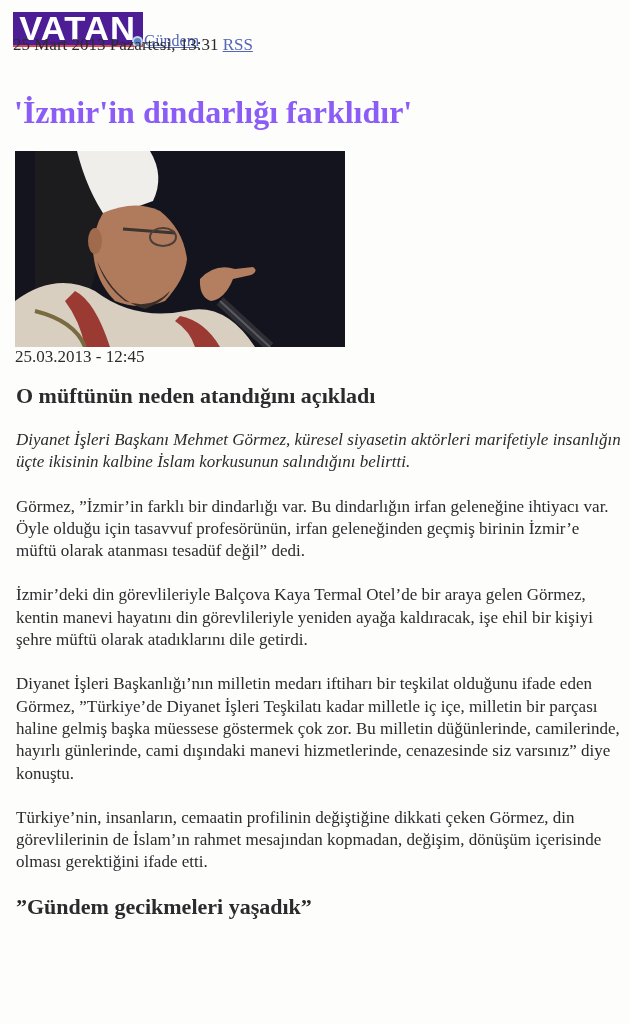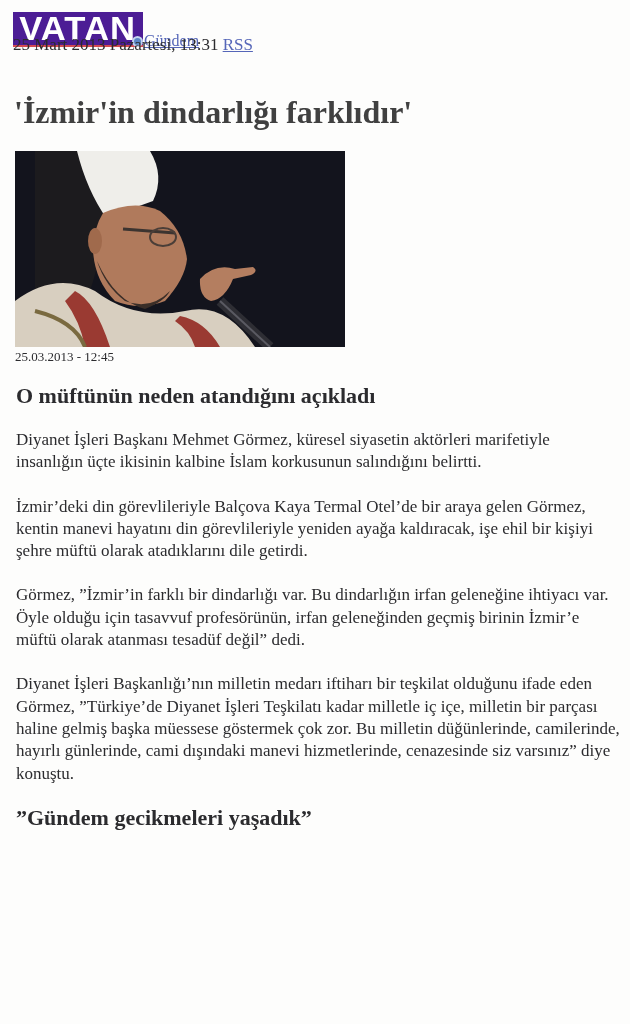--- a/index.html
+++ b/index.html
@@ -42,45 +42,45 @@
   a, .link {
     color: #5566b8; text-decoration: underline;
   }
   .dateline {
     position: absolute; left: 0; top: 23px;
     font-size: 17px; line-height: 20px; white-space: nowrap;
   }
   .title {
     position: absolute; left: 14px; top: 92px;
     font-size: 32px; font-weight: bold; line-height: 40px;
-    color: #404040; white-space: nowrap;
+    color: #8b5cf6; white-space: nowrap;
   }
   .photo {
     position: absolute; left: 15px; top: 151px;
     width: 330px; height: 196px;
     background: #141520; overflow: hidden;
   }
   .photo svg { display: block; }
   .photo-date {
     position: absolute; left: 15px; top: 347px;
-    font-size: 13px; line-height: 20px;
+    font-size: 17px; line-height: 20px;
   }
   .content {
     position: absolute; left: 16px; top: 385px; width: 605px;
     font-size: 17px; line-height: 22.3px;
   }
   .content p { margin-bottom: 22px; }
   .content h2 {
     font-size: 22px; font-weight: bold; line-height: 22px;
     margin-bottom: 22px;
   }
   .content .source {
     font-weight: bold; font-size: 17px; line-height: 22px;
   }
-  .content p.lead { margin-top: 16px; }
+  .content p.lead { margin-top: 16px; font-style: italic; }
 </style>
 </head>
 <body>
 
 <div class="header">
   <div class="logo">
     <span>VATAN</span>
   </div>
   <div class="section-link">
     <span class="bullet"></span>
@@ -121,18 +121,19 @@
     <path d="M205 150 L255 196" stroke="#2e2e34" stroke-width="10" fill="none"></path>
     <path d="M205 150 L255 196" stroke="#5a5a62" stroke-width="2" fill="none"></path>
   </svg>
 </div>
 
 <div class="photo-date">25.03.2013 - 12:45</div>
 
 <div class="content">
   <h2>O müftünün neden atandığını açıkladı</h2>
   <p class="lead">Diyanet İşleri Başkanı Mehmet Görmez, küresel siyasetin aktörleri marifetiyle insanlığın üçte ikisinin kalbine İslam korkusunun salındığını belirtti.</p>
+  <p>Görmez, ”İzmir’in farklı bir dindarlığı var. Bu dindarlığın irfan geleneğine ihtiyacı var. Öyle olduğu için tasavvuf profesörünün, irfan geleneğinden geçmiş birinin İzmir’e müftü olarak atanması tesadüf değil” dedi.</p>
   <p>İzmir’deki din görevlileriyle Balçova Kaya Termal Otel’de bir araya gelen Görmez, kentin manevi hayatını din görevlileriyle yeniden ayağa kaldıracak, işe ehil bir kişiyi şehre müftü olarak atadıklarını dile getirdi.</p>
-  <p>Görmez, ”İzmir’in farklı bir dindarlığı var. Bu dindarlığın irfan geleneğine ihtiyacı var. Öyle olduğu için tasavvuf profesörünün, irfan geleneğinden geçmiş birinin İzmir’e müftü olarak atanması tesadüf değil” dedi.</p>
   <p>Diyanet İşleri Başkanlığı’nın milletin medarı iftiharı bir teşkilat olduğunu ifade eden Görmez, ”Türkiye’de Diyanet İşleri Teşkilatı kadar milletle iç içe, milletin bir parçası haline gelmiş başka müessese göstermek çok zor. Bu milletin düğünlerinde, camilerinde, hayırlı günlerinde, cami dışındaki manevi hizmetlerinde, cenazesinde siz varsınız” diye konuştu.</p>
+  <p>Türkiye’nin, insanların, cemaatin profilinin değiştiğine dikkati çeken Görmez, din görevlilerinin de İslam’ın rahmet mesajından kopmadan, değişim, dönüşüm içerisinde olması gerektiğini ifade etti.</p>
   <h2>”Gündem gecikmeleri yaşadık”</h2>
 
 </div>
 
 </body></html>

